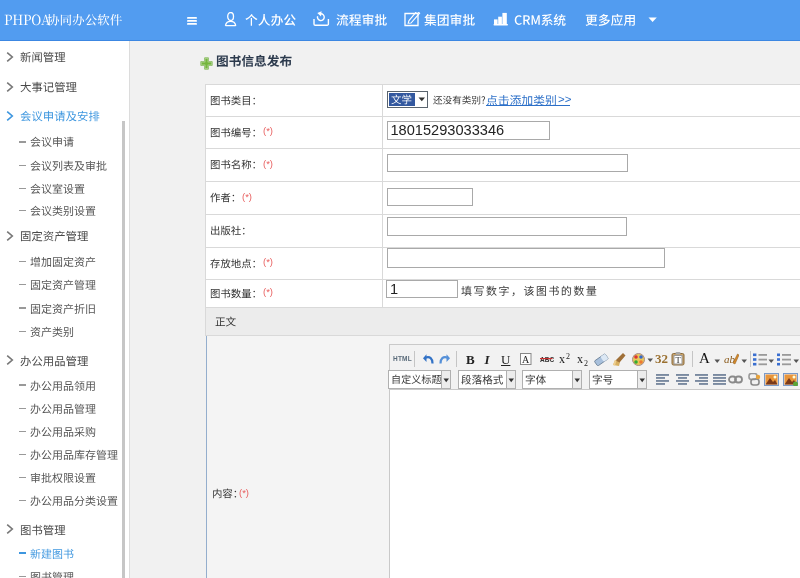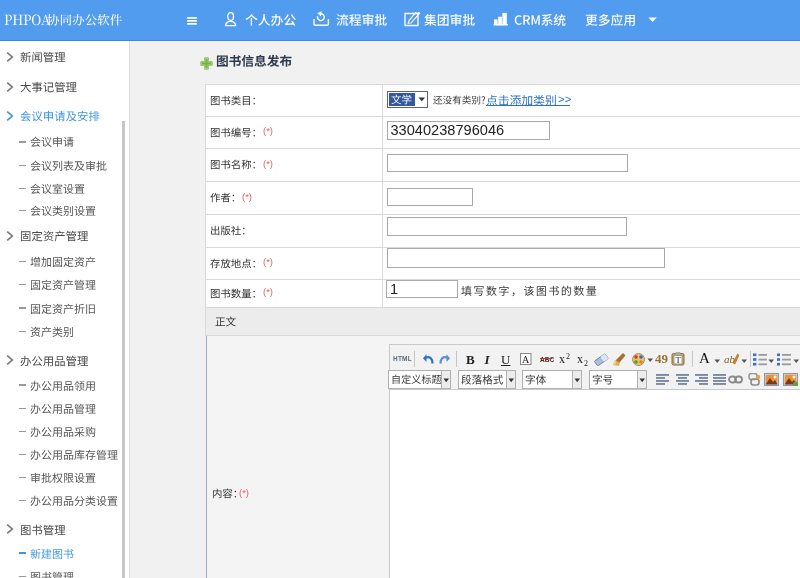--- a/index.html
+++ b/index.html
@@ -594,21 +594,21 @@
       <use href="#gc5" x="1000"></use>
       <use href="#gc6" x="2000"></use>
       <use href="#gbv" x="3000"></use>
       <use href="#gbo" x="4000"></use>
       <use href="#gbp" x="5000"></use>
     </g>
   </svg>
 <div style="position:absolute;left:485.5px;top:105.3px;width:84px;height:1px;background:#2b6fc8"></div>
 <div style="position:absolute;left:558px;top:92.5px;font:11.5px 'Liberation Sans',sans-serif;color:#2b6fc8">&gt;&gt;</div>
 <div style="position:absolute;left:386.5px;top:120.5px;width:163px;height:19.5px;border:1px solid #a9a9a9;background:#fff;box-sizing:border-box"></div>
-<div style="position:absolute;left:390.5px;top:122.05px;font:14.6px 'Liberation Sans',sans-serif;color:#222">33040238796046</div>
+<div style="position:absolute;left:390.5px;top:122.05px;font:14.6px 'Liberation Sans',sans-serif;color:#222">18015293033346</div>
 <div style="position:absolute;left:386.5px;top:153.5px;width:241.5px;height:18.5px;border:1px solid #a9a9a9;background:#fff;box-sizing:border-box"></div>
 <div style="position:absolute;left:387px;top:187.5px;width:86px;height:18px;border:1px solid #a9a9a9;background:#fff;box-sizing:border-box"></div>
 <div style="position:absolute;left:387px;top:216.5px;width:240px;height:19px;border:1px solid #a9a9a9;background:#fff;box-sizing:border-box"></div>
 <div style="position:absolute;left:387px;top:247.5px;width:278px;height:20px;border:1px solid #a9a9a9;background:#fff;box-sizing:border-box"></div>
 <div style="position:absolute;left:386px;top:280px;width:72px;height:17.5px;border:1px solid #a9a9a9;background:#fff;box-sizing:border-box"></div>
 <div style="position:absolute;left:390px;top:280.55px;font:14.6px 'Liberation Sans',sans-serif;color:#222">1</div>
 <svg style="position:absolute;left:460.6px;top:284.4px;overflow:visible" width="139" height="14">
     <g fill="#3a3a3a" transform="translate(0,11.0) scale(0.011,-0.011)">
       <use href="#gc7" x="0"></use>
       <use href="#gc8" x="1135"></use>
@@ -686,21 +686,21 @@
 <svg style="position:absolute;left:632px;top:352.5px" width="13" height="13">
     <circle cx="6.5" cy="6.5" r="6" fill="#e8c85a" stroke="#a88"></circle>
     <circle cx="4" cy="4" r="1.8" fill="#d33"></circle>
     <circle cx="9" cy="4" r="1.8" fill="#36c"></circle>
     <circle cx="4" cy="9" r="1.8" fill="#3a3"></circle>
     <circle cx="9" cy="9" r="1.8" fill="#e73"></circle>
   </svg>
 <svg style="position:absolute;left:646.5px;top:358px" width="7" height="5">
     <path fill="#555" d="M0.5 0.5 L6 0.5 L3.2 4 Z"></path>
   </svg>
-<div style="position:absolute;left:655px;top:350.5px;font:bold 13px 'Liberation Serif',serif;color:#9a7030">49</div>
+<div style="position:absolute;left:655px;top:350.5px;font:bold 13px 'Liberation Serif',serif;color:#9a7030">32</div>
 <svg style="position:absolute;left:671px;top:352px" width="15" height="14">
     <rect x="1" y="1.5" width="12" height="11.5" rx="1.5" fill="#c9a36a" stroke="#8a6a3a"></rect>
     <rect x="3" y="3.5" width="8" height="8.5" fill="#fff" stroke="#999"></rect>
     <rect x="4.5" y="0" width="5" height="2.5" rx="1" fill="#aaa"></rect>
     <text x="7" y="11" text-anchor="middle" font-family="Liberation Serif" font-size="8.5" fill="#222">T</text>
   </svg>
 <div style="position:absolute;left:692px;top:351px;width:1px;height:16px;background:#c5c5c5"></div>
 <div style="position:absolute;left:699px;top:350px;font:15px 'Liberation Serif',serif;color:#111">A</div>
 <svg style="position:absolute;left:713.5px;top:358.5px" width="7" height="5">
     <path fill="#555" d="M0.5 0.5 L6 0.5 L3.2 4 Z"></path>

